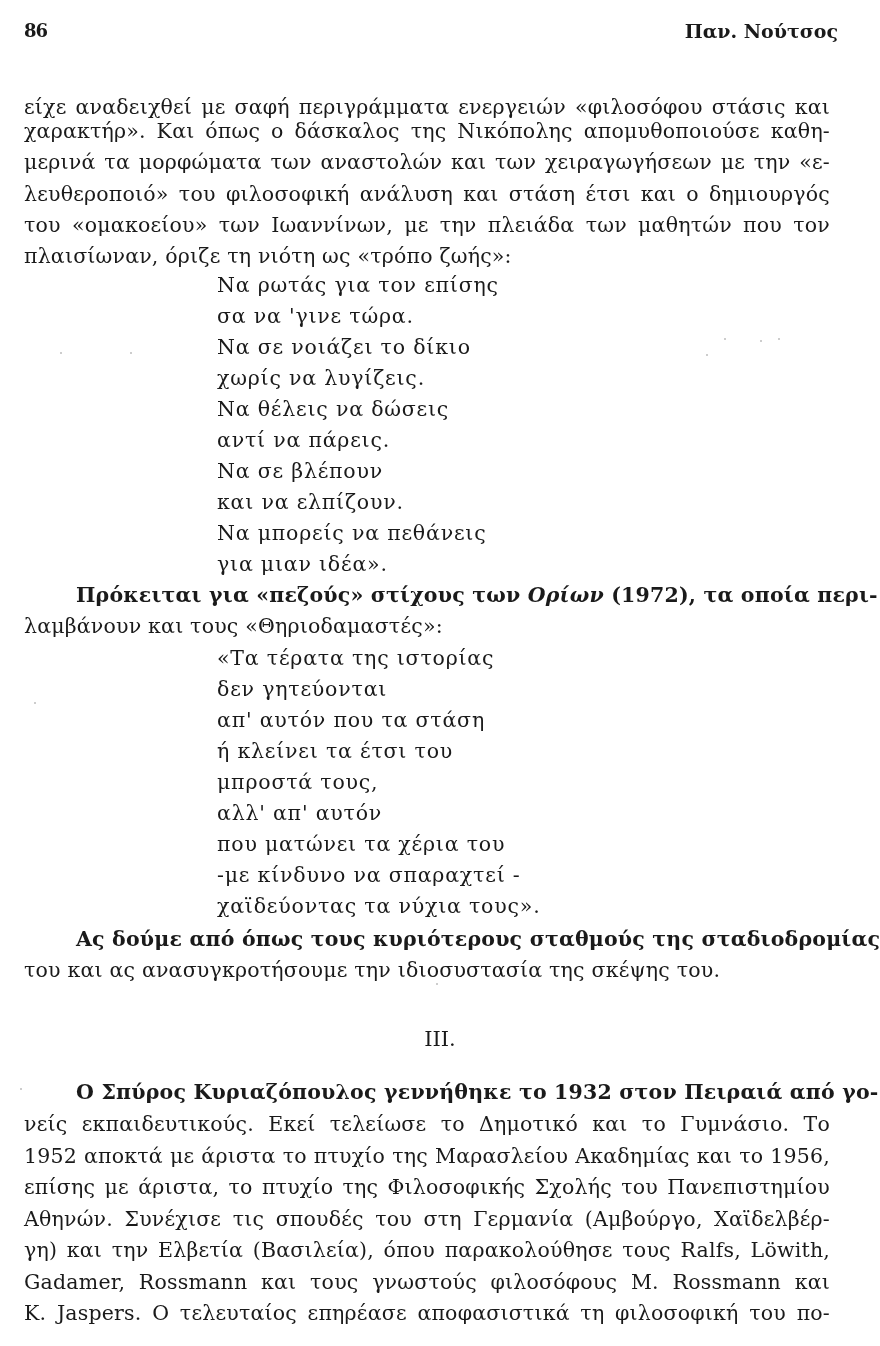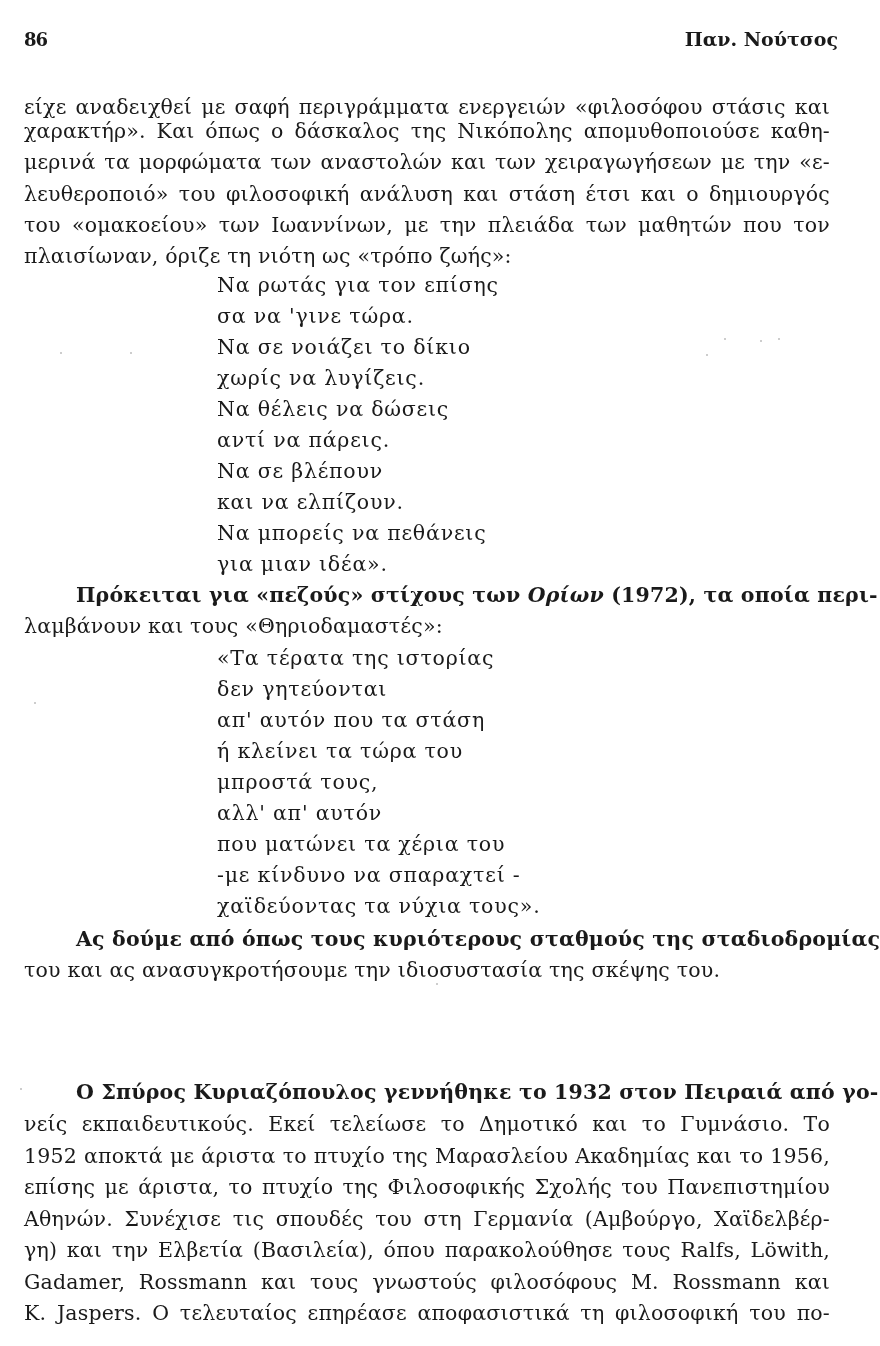--- a/index.html
+++ b/index.html
@@ -6,21 +6,21 @@
   body {
     width: 880px; height: 1346px; overflow: hidden;
     background: #ffffff;
     font-family: "DejaVu Serif", "Liberation Serif", serif;
     color: #1a1a1a;
     position: relative;
   }
   .page { position: absolute; left: 0; top: 0; width: 880px; height: 1346px; }
   .header {
     position: absolute; top: 20px; left: 24px; right: 42px; height: 30px;
-    display: flex; justify-content: space-between; align-items: flex-end;
+    display: flex; justify-content: space-between; align-items: flex-start;
     font-family: "DejaVu Serif", serif; font-weight: bold; font-size: 19px;
   }
   .page-number { font-size: 18px; letter-spacing: -1px; }
   .running-head { font-size: 19px; }
   .line {
     position: absolute; left: 24px; width: 806px;
     font-size: 20.5px; line-height: 31px; height: 31px;
     white-space: nowrap; text-align: justify; text-align-last: justify;
     letter-spacing: 0.2px;
   }
@@ -71,33 +71,34 @@
 
   <div>
     <div class="line indent" style="top:580px"><span>Πρόκειται για «πεζούς» στίχους των</span> <i>Ορίων</i> <span>(1972), τα οποία περι-</span></div>
     <div class="line last" style="top:611px">λαμβάνουν και τους «Θηριοδαμαστές»:</div>
   </div>
 
   <div>
     <div class="verse" style="top:643px">«Τα τέρατα της ιστορίας</div>
     <div class="verse" style="top:674px">δεν γητεύονται</div>
     <div class="verse" style="top:705px">απ' αυτόν που τα στάση</div>
-    <div class="verse" style="top:736px">ή κλείνει τα τώρα του</div>
+    <div class="verse" style="top:736px">ή κλείνει τα έτσι του</div>
     <div class="verse" style="top:767px">μπροστά τους,</div>
     <div class="verse" style="top:798px">αλλ' απ' αυτόν</div>
     <div class="verse" style="top:829px">που ματώνει τα χέρια του</div>
     <div class="verse" style="top:860px">-με κίνδυνο να σπαραχτεί -</div>
     <div class="verse" style="top:891px">χαϊδεύοντας τα νύχια τους».</div>
   </div>
 
   <div>
     <div class="line indent" style="top:924px">Ας δούμε από όπως τους κυριότερους σταθμούς της σταδιοδρομίας</div>
     <div class="line last" style="top:955px">του και ας ανασυγκροτήσουμε την ιδιοσυστασία της σκέψης του.</div>
   </div>
 
+  <div class="section-title" style="top:1024px">III.</div>
 
   <div>
     <div class="line indent" style="top:1077px">Ο Σπύρος Κυριαζόπουλος γεννήθηκε το 1932 στον Πειραιά από γο-</div>
     <div class="line" style="top:1109px">νείς εκπαιδευτικούς. Εκεί τελείωσε το Δημοτικό και το Γυμνάσιο. Το</div>
     <div class="line" style="top:1141px">1952 αποκτά με άριστα το πτυχίο της Μαρασλείου Ακαδημίας και το 1956,</div>
     <div class="line" style="top:1172px">επίσης με άριστα, το πτυχίο της Φιλοσοφικής Σχολής του Πανεπιστημίου</div>
     <div class="line" style="top:1204px">Αθηνών. Συνέχισε τις σπουδές του στη Γερμανία (Αμβούργο, Χαϊδελβέρ-</div>
     <div class="line" style="top:1235px">γη) και την Ελβετία (Βασιλεία), όπου παρακολούθησε τους Ralfs, Löwith,</div>
     <div class="line" style="top:1267px">Gadamer, Rossmann και τους γνωστούς φιλοσόφους M. Rossmann και</div>
     <div class="line" style="top:1298px">K. Jaspers. Ο τελευταίος επηρέασε αποφασιστικά τη φιλοσοφική του πο-</div>

